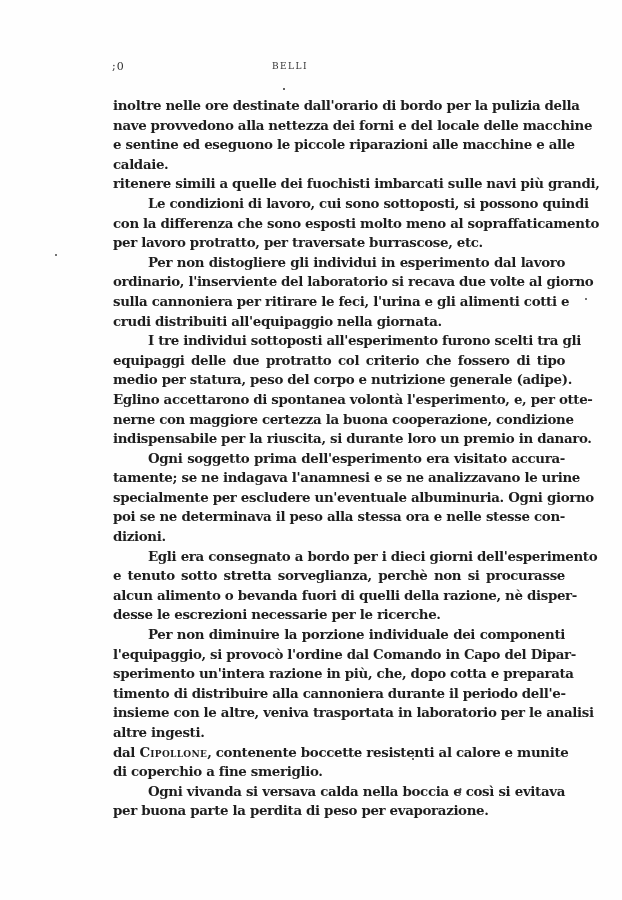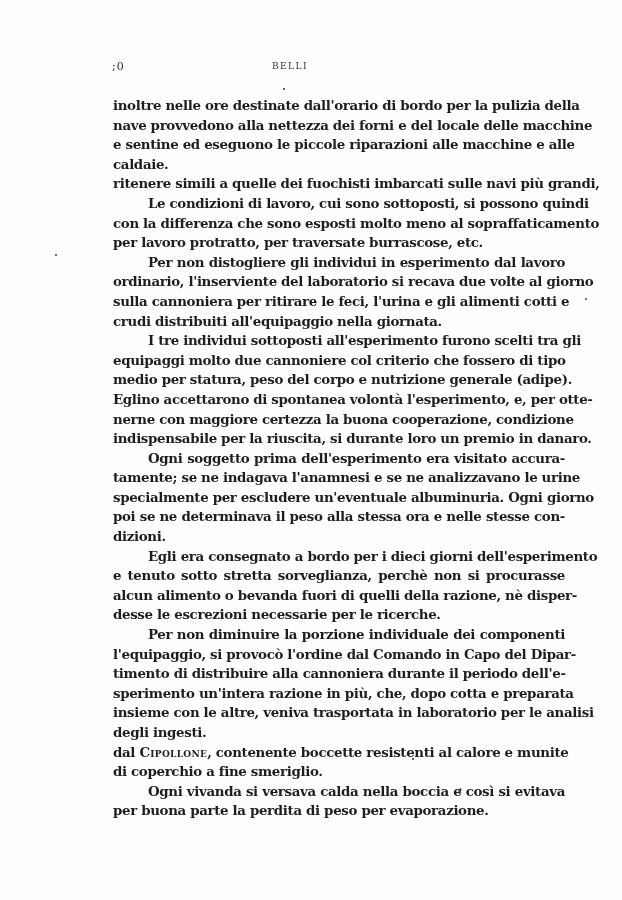--- a/index.html
+++ b/index.html
@@ -52,21 +52,21 @@
         <span class="line last">per lavoro protratto, per traversate burrascose, etc.</span>
       </div>
       <div>
         <span class="line indent">Per non distogliere gli individui in esperimento dal lavoro</span>
         <span class="line">ordinario, l'inserviente del laboratorio si recava due volte al giorno</span>
         <span class="line">sulla cannoniera per ritirare le feci, l'urina e gli alimenti cotti e</span>
         <span class="line last">crudi distribuiti all'equipaggio nella giornata.</span>
       </div>
       <div>
         <span class="line indent">I tre individui sottoposti all'esperimento furono scelti tra gli</span>
-        <span class="line">equipaggi molto due cannoniere col criterio che fossero di tipo</span>
+        <span class="line">equipaggi delle due protratto col criterio che fossero di tipo</span>
         <span class="line">medio per statura, peso del corpo e nutrizione generale (adipe).</span>
         <span class="line">Eglino accettarono di spontanea volontà l'esperimento, e, per otte-</span>
         <span class="line">nerne con maggiore certezza la buona cooperazione, condizione</span>
         <span class="line last">indispensabile per la riuscita, si durante loro un premio in danaro.</span>
       </div>
       <div>
         <span class="line indent">Ogni soggetto prima dell'esperimento era visitato accura-</span>
         <span class="line">tamente; se ne indagava l'anamnesi e se ne analizzavano le urine</span>
         <span class="line">specialmente per escludere un'eventuale albuminuria. Ogni giorno</span>
         <span class="line">poi se ne determinava il peso alla stessa ora e nelle stesse con-</span>
@@ -74,24 +74,24 @@
       </div>
       <div>
         <span class="line indent">Egli era consegnato a bordo per i dieci giorni dell'esperimento</span>
         <span class="line">e tenuto sotto stretta sorveglianza, perchè non si procurasse</span>
         <span class="line">alcun alimento o bevanda fuori di quelli della razione, nè disper-</span>
         <span class="line last">desse le escrezioni necessarie per le ricerche.</span>
       </div>
       <div>
         <span class="line indent">Per non diminuire la porzione individuale dei componenti</span>
         <span class="line">l'equipaggio, si provocò l'ordine dal Comando in Capo del Dipar-</span>
+        <span class="line">sperimento un'intera razione in più, che, dopo cotta e preparata</span>
         <span class="line">timento di distribuire alla cannoniera durante il periodo dell'e-</span>
-        <span class="line">sperimento un'intera razione in più, che, dopo cotta e preparata</span>
         <span class="line">insieme con le altre, veniva trasportata in laboratorio per le analisi</span>
-        <span class="line last">degli ingesti.</span>
+        <span class="line last">altre ingesti.</span>
       </div>
       <div>
         <span class="line">dal <span class="sc">Cipollone</span>, contenente boccette resistenti al calore e munite</span>
         <span class="line last">di coperchio a fine smeriglio.</span>
       </div>
       <div>
         <span class="line indent">Ogni vivanda si versava calda nella boccia e così si evitava</span>
         <span class="line last">per buona parte la perdita di peso per evaporazione.</span>
       </div>
     </div>

